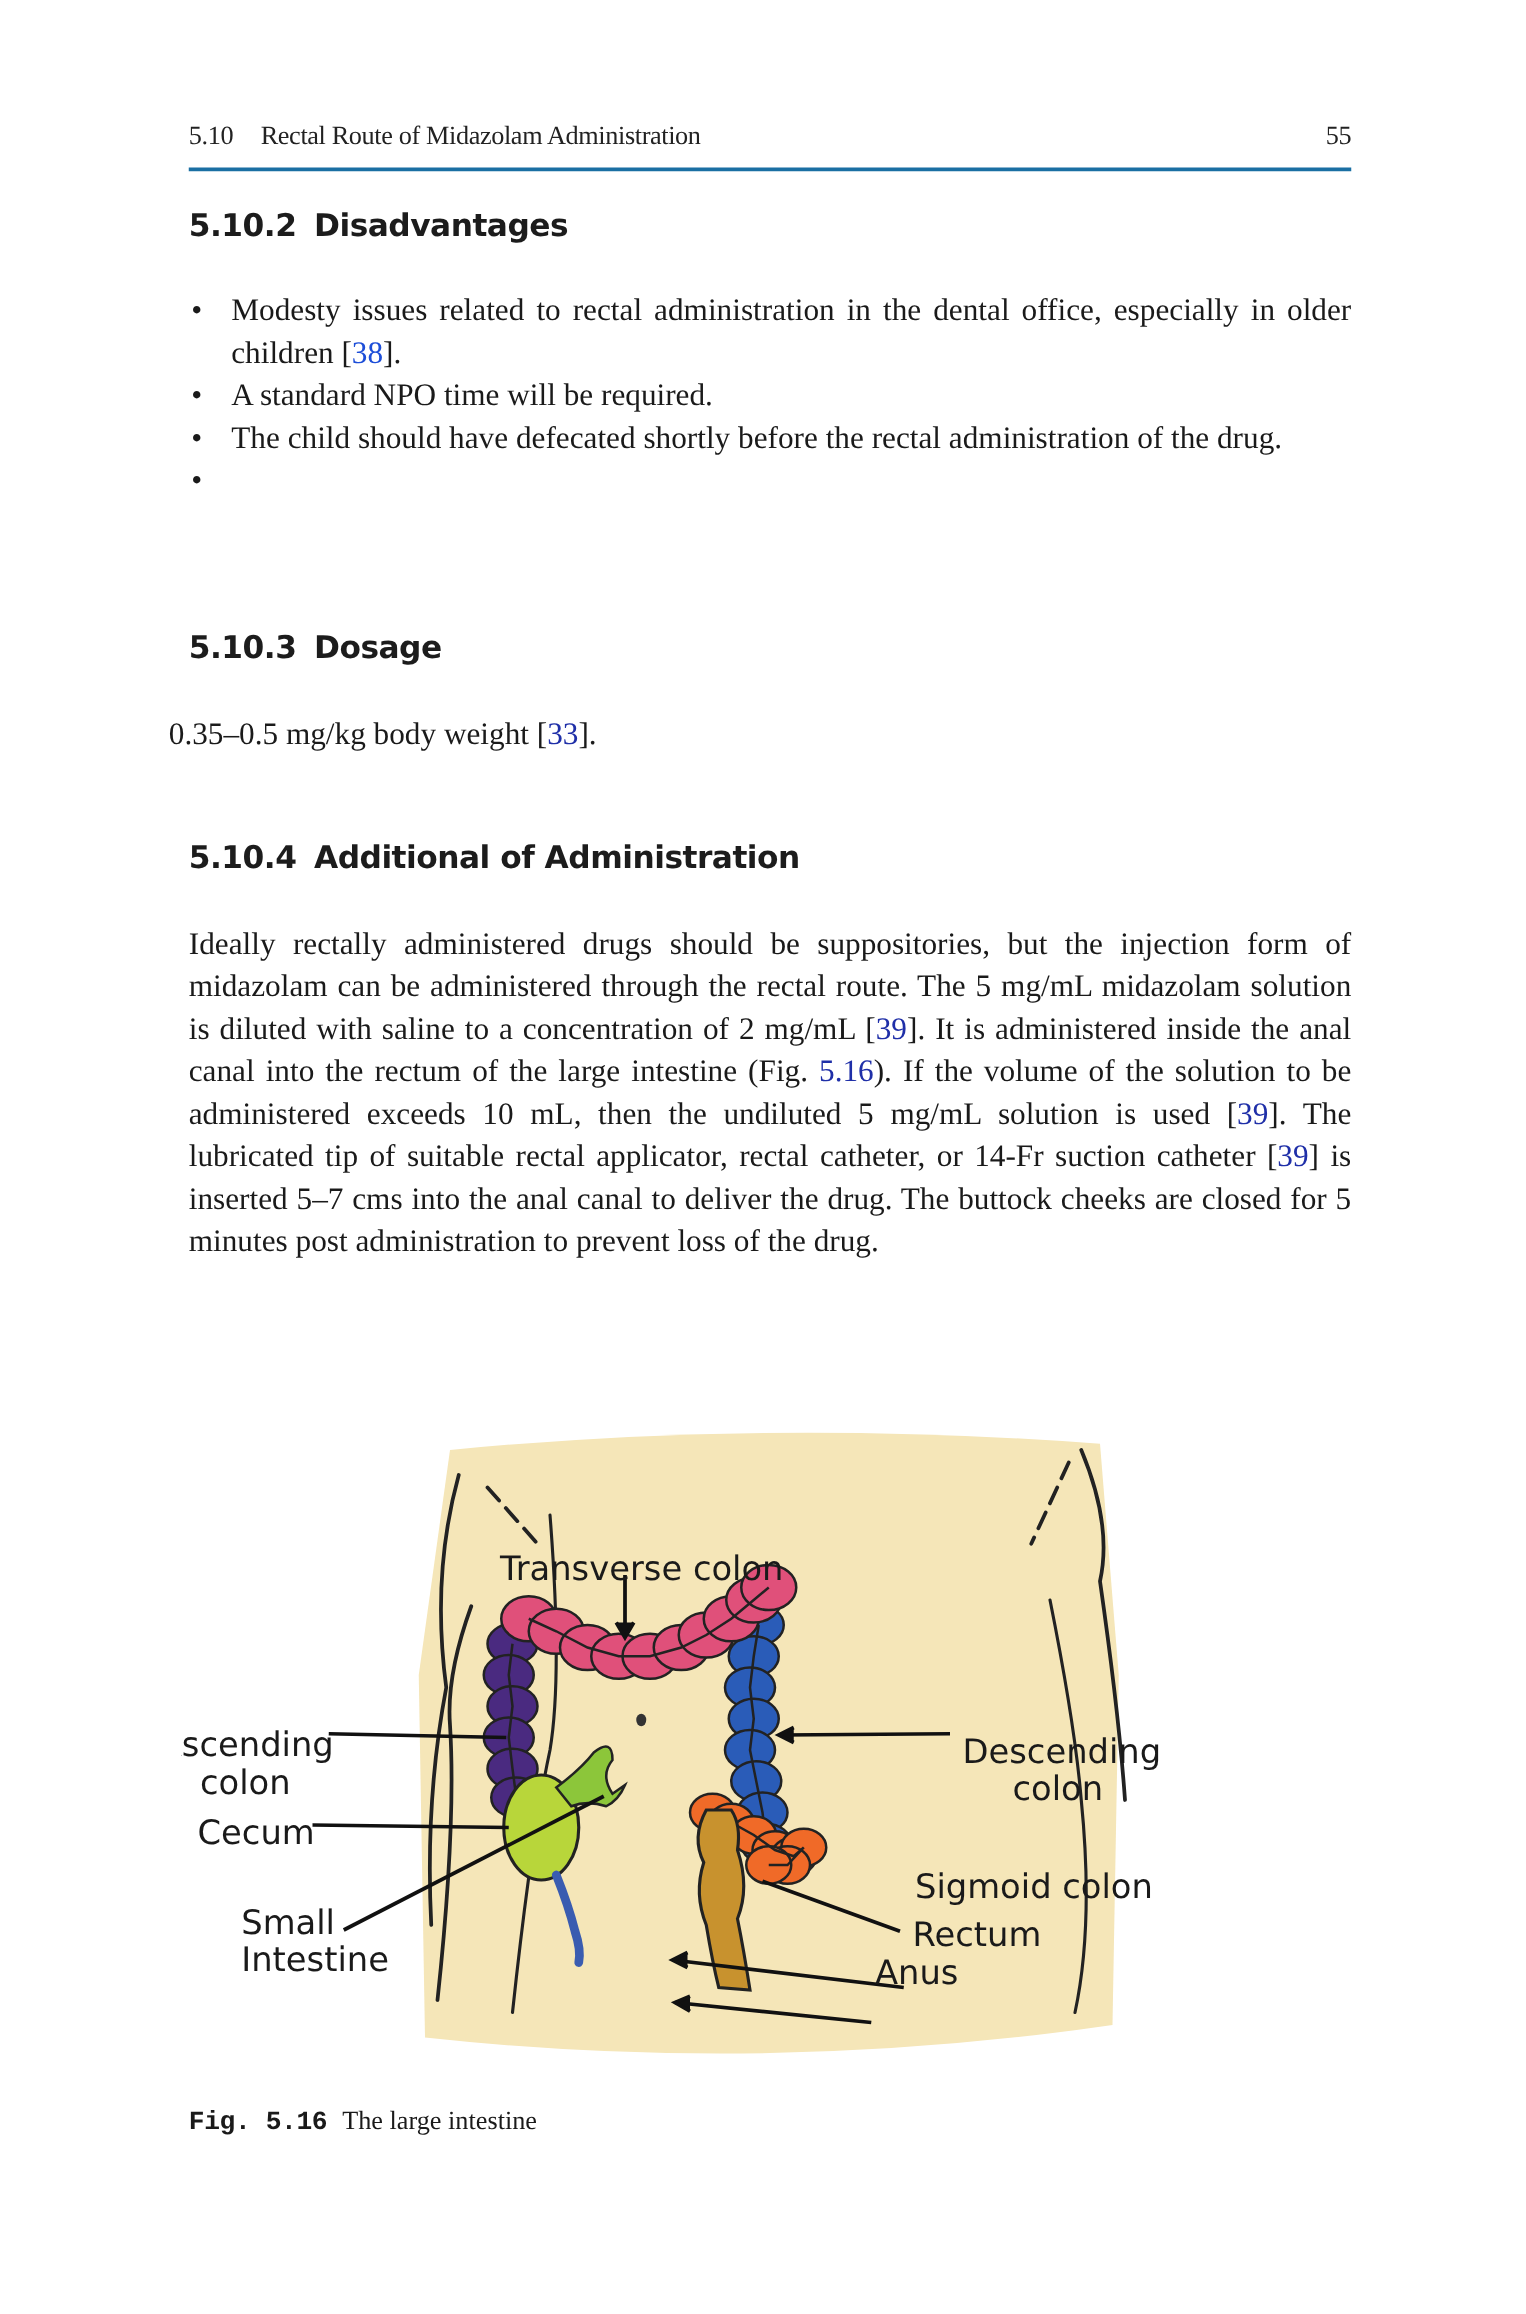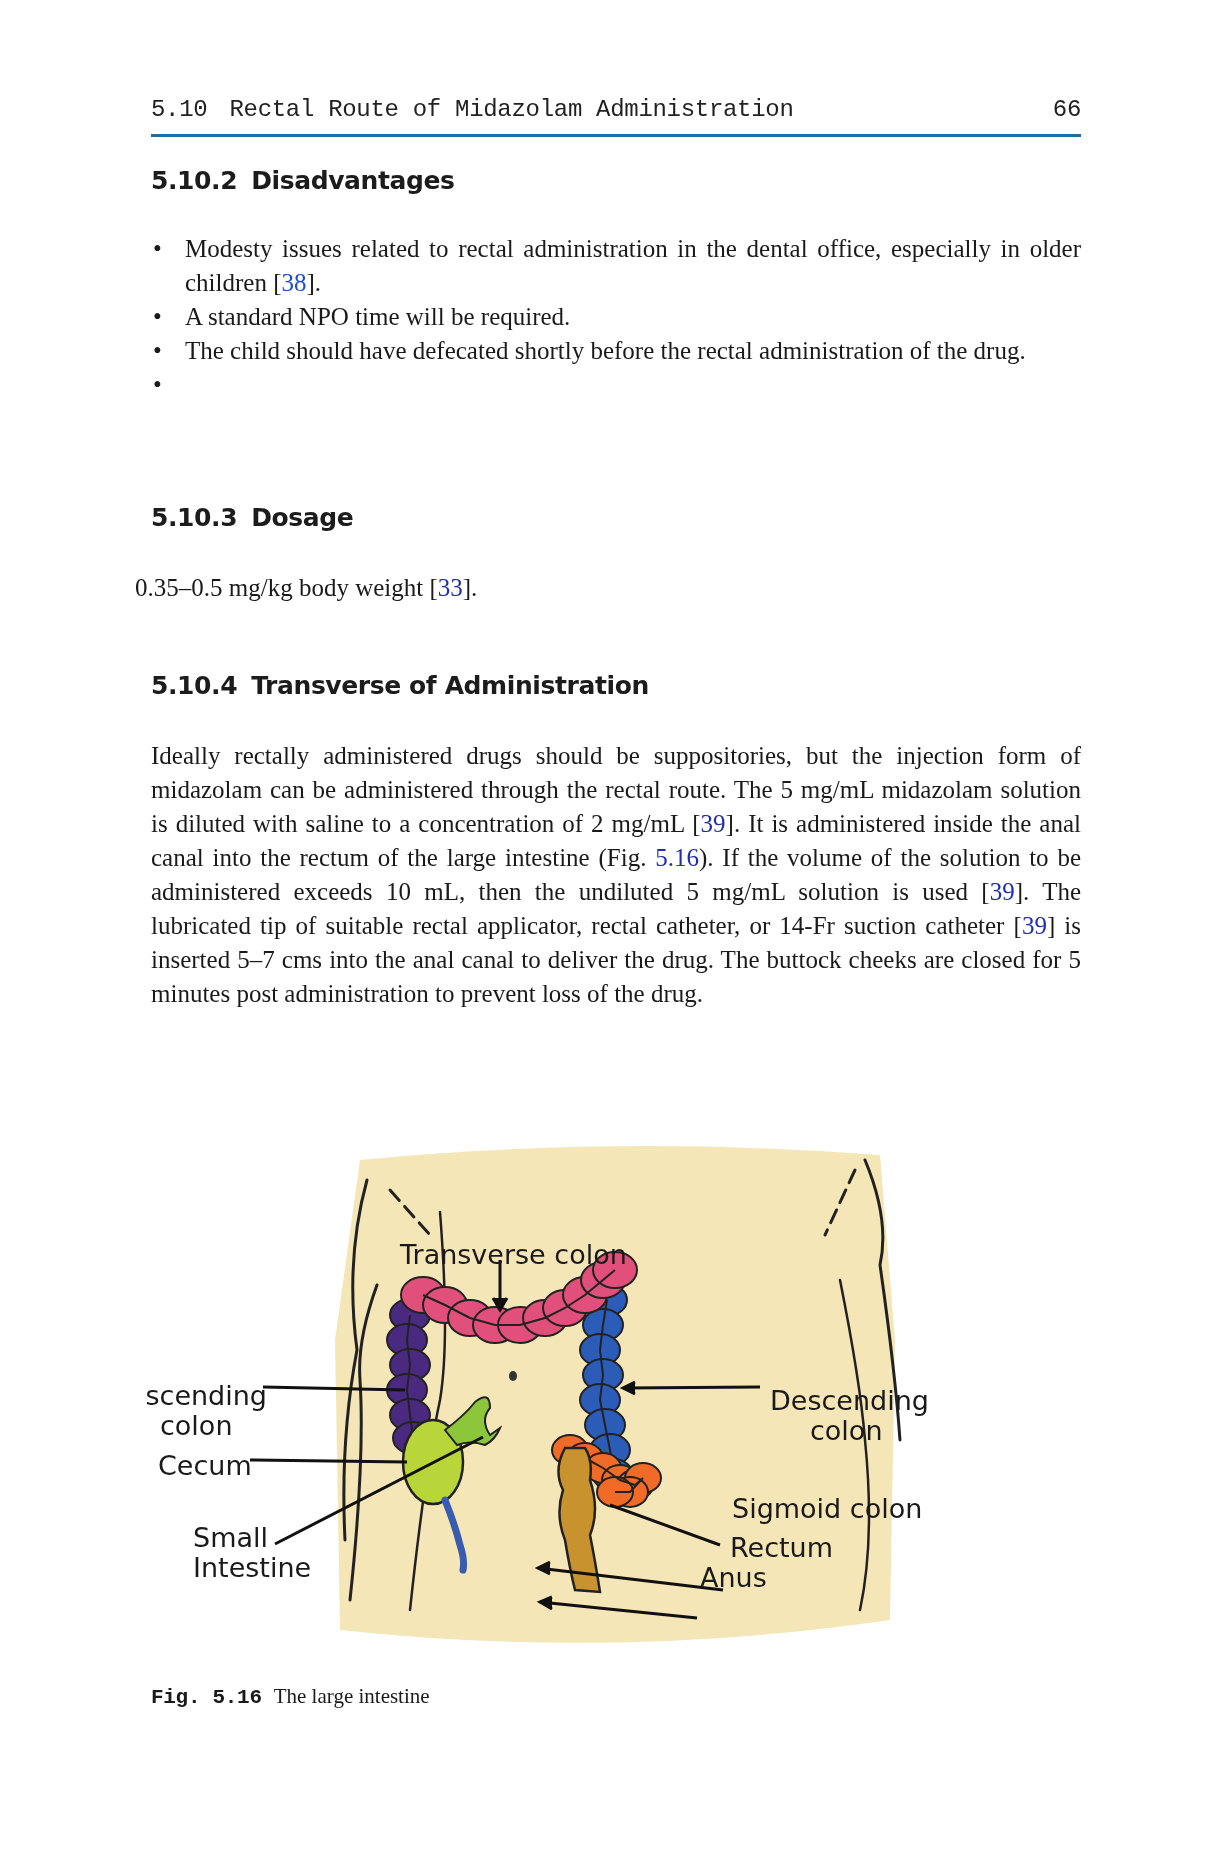--- a/index.html
+++ b/index.html
@@ -1,21 +1,21 @@
 <!DOCTYPE html>
 <html><head>
   <meta charset="utf-8">
   <style>
     html, body { margin: 0; padding: 0; background: #ffffff; }
     body { width: 1221px; height: 1851px; position: relative; overflow: hidden; }
     .page { position: absolute; left: 0; top: 0; width: 1221px; height: 1851px; }
 
     .running-head {
       position: absolute; left: 151px; top: 96px; width: 930px;
-      font-family: Liberation Mono, monospace; font-size: 24px; color: #222;
+      font-family: Liberation Serif, serif; font-size: 21px; color: #222;
       display: flex; justify-content: space-between; letter-spacing: -0.3px;
     }
     .running-head .sec-num { margin-right: 22px; }
     .head-rule { position: absolute; left: 151px; top: 134px; width: 930px; height: 3px; background: #1a6fa3; }
 
     h2 {
       position: absolute; left: 151px; margin: 0;
       font-family: "DejaVu Sans", sans-serif; font-weight: bold; font-size: 25px; color: #1c1c1c;
       letter-spacing: -0.4px;
     }
@@ -45,42 +45,42 @@
   </style>
 </head>
 <body>
 
 <div class="page">
 
   <div class="running-head">
     <span>
       <span class="sec-num">5.10</span><span>Rectal Route of Midazolam Administration</span>
     </span>
-    <span>66</span>
+    <span>55</span>
   </div>
   <div class="head-rule" style="background: rgb(26, 111, 163);"></div>
 
   <h2 style="top:166px;text-align:right;">
     <span class="num">5.10.2</span><span>Disadvantages</span>
   </h2>
 
   <ul class="bullets body-text">
     <li><span class="dot">•</span><span>Modesty issues related to rectal administration in the dental office, especially in older children [</span><span class="ref" style="color: #1d4ed8;">38</span><span>].</span></li>
     <li><span class="dot">•</span><span>A standard NPO time will be required.</span></li>
     <li><span class="dot">•</span><span>The child should have defecated shortly before the rectal administration of the drug.</span></li>
     <li><span class="dot">•</span></li>
   </ul>
 
   <h2 style="top:503px;text-align:right;">
     <span class="num">5.10.3</span><span>Dosage</span>
   </h2>
   <p class="dosage body-text" style="margin:0;"><span>0.35–0.5 mg/kg body weight [</span><span class="ref" style="color: rgb(31, 47, 168);">33</span><span>].</span></p>
 
   <h2 style="top:671px;">
-    <span class="num">5.10.4</span><span>Transverse of Administration</span>
+    <span class="num">5.10.4</span><span>Additional of Administration</span>
   </h2>
   <p class="technique body-text" style="margin:0;"><span>Ideally rectally administered drugs should be suppositories, but the injection form of midazolam can be administered through the rectal route. The 5 mg/mL midazolam solution is diluted with saline to a concentration of 2 mg/mL [</span><span class="ref" style="color: rgb(31, 47, 168);">39</span><span>]. It is administered inside the anal canal into the rectum of the large intestine (Fig. </span><span class="ref" style="color: rgb(31, 47, 168);">5.16</span><span>). If the volume of the solution to be administered exceeds 10 mL, then the undiluted 5 mg/mL solution is used [</span><span class="ref" style="color: rgb(31, 47, 168);">39</span><span>]. The lubricated tip of suitable rectal applicator, rectal catheter, or 14-Fr suction catheter [</span><span class="ref" style="color: rgb(31, 47, 168);">39</span><span>] is inserted 5–7 cms into the anal canal to deliver the drug. The buttock cheeks are closed for 5 minutes post administration to prevent loss of the drug.</span></p>
 
   <div class="figure">
     <svg viewBox="0 0 940 530">
 
       <path id="torso" d="M215,20 Q470,-5 735,15 L750,200 L745,480 Q470,520 195,490 L190,200 Z" fill="#f5e6b8"></path>
 
       <g fill="none" stroke="#222" stroke-width="3" stroke-linecap="round">
         <path d="M222,40 Q200,120 212,210 Q195,300 200,400"></path>

